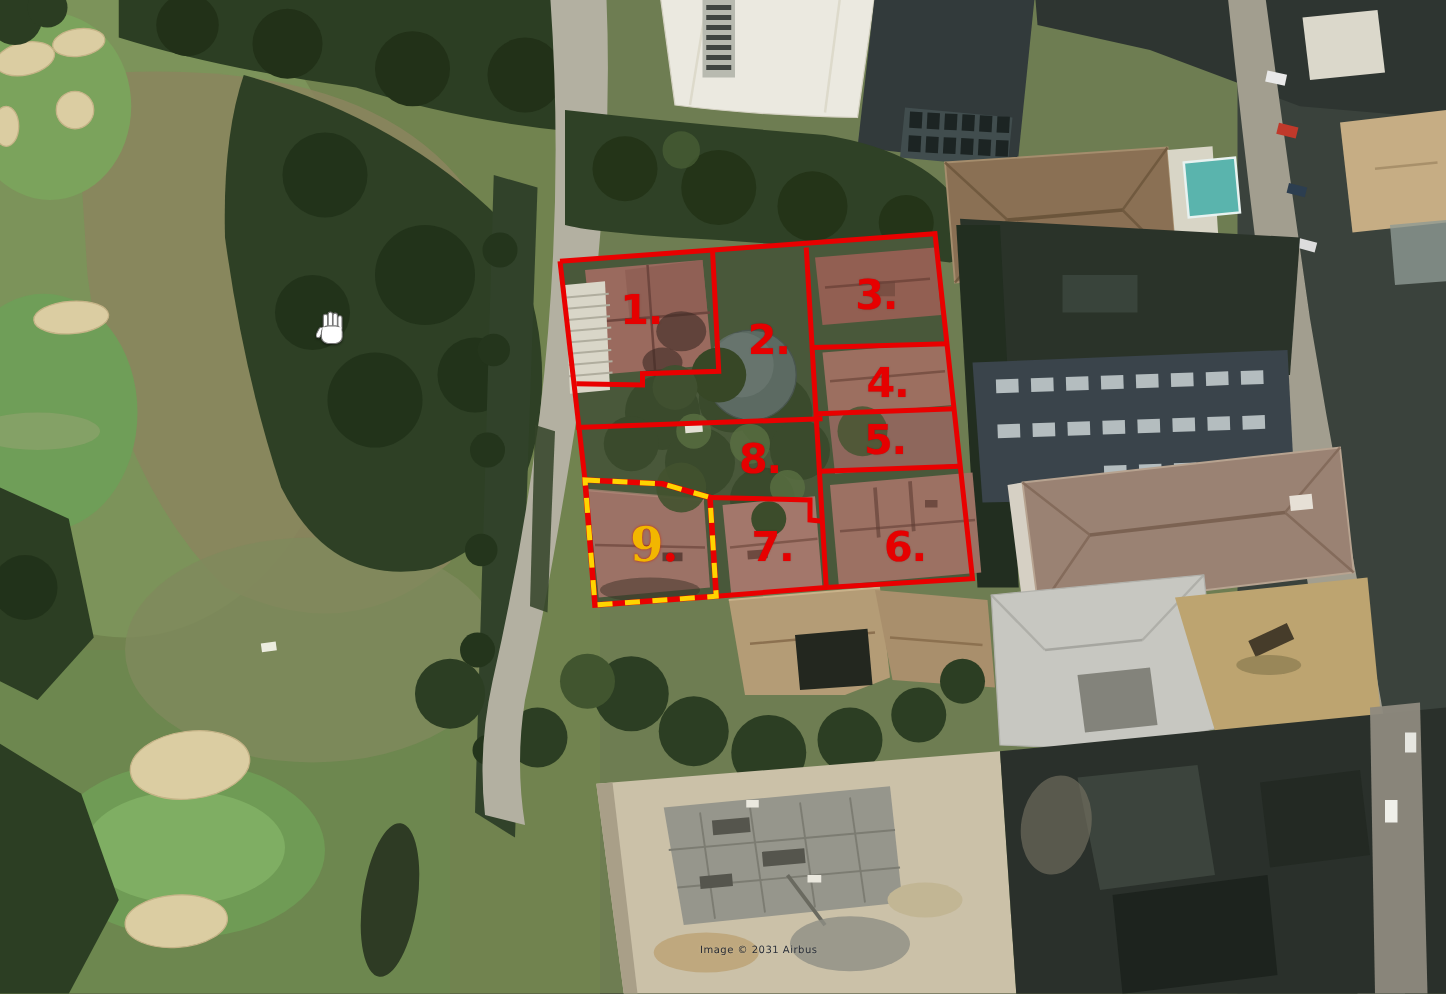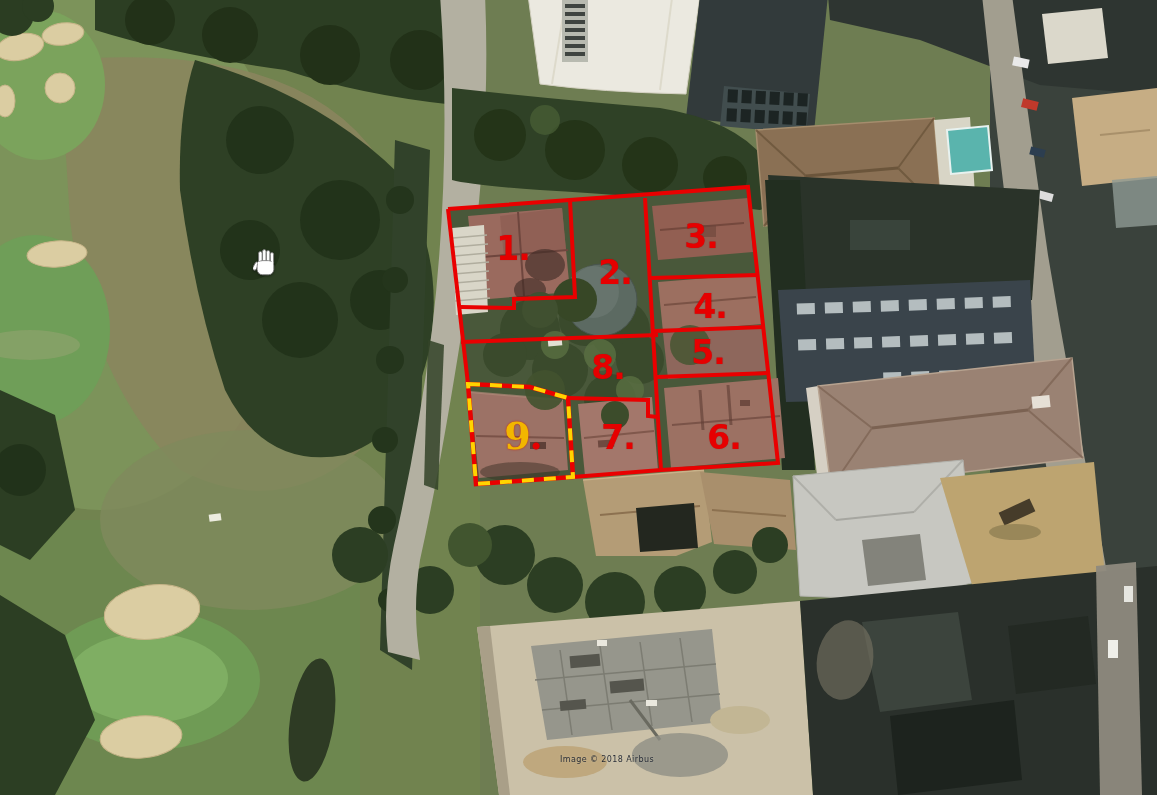--- a/index.html
+++ b/index.html
@@ -364,15 +364,15 @@
       <rect x="5.2" y="3.5" width="3.2" height="12" rx="1.6"></rect>
       <rect x="8.8" y="1.8" width="3.2" height="13.5" rx="1.6"></rect>
       <rect x="12.4" y="2.6" width="3.2" height="13" rx="1.6"></rect>
       <rect x="16.0" y="4.5" width="3.0" height="11" rx="1.5"></rect>
       <rect x="0.8" y="13" width="3.4" height="8" rx="1.7" transform="rotate(28 2.5 17)"></rect>
       <rect x="3.8" y="12" width="15.4" height="13" rx="5"></rect>
       <rect x="4.6" y="13" width="14" height="4" fill="#ffffff" stroke="none"></rect>
     </g>
   </svg>
 
-  <div id="attribution">Image © 2018 Airbus</div>
+  <div id="attribution">Image © 2031 Airbus</div>
 
 </div>
 
 </body></html>

